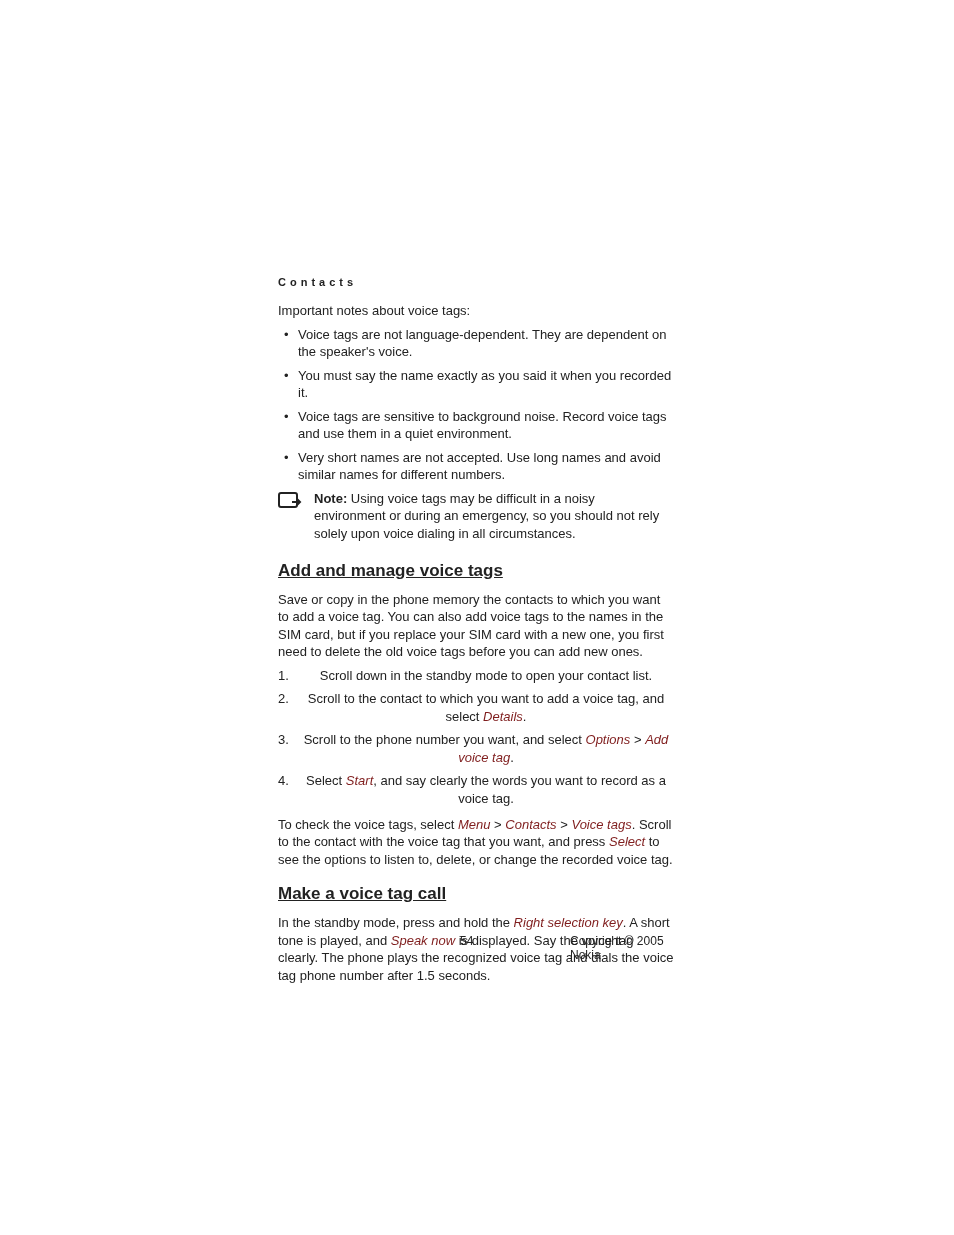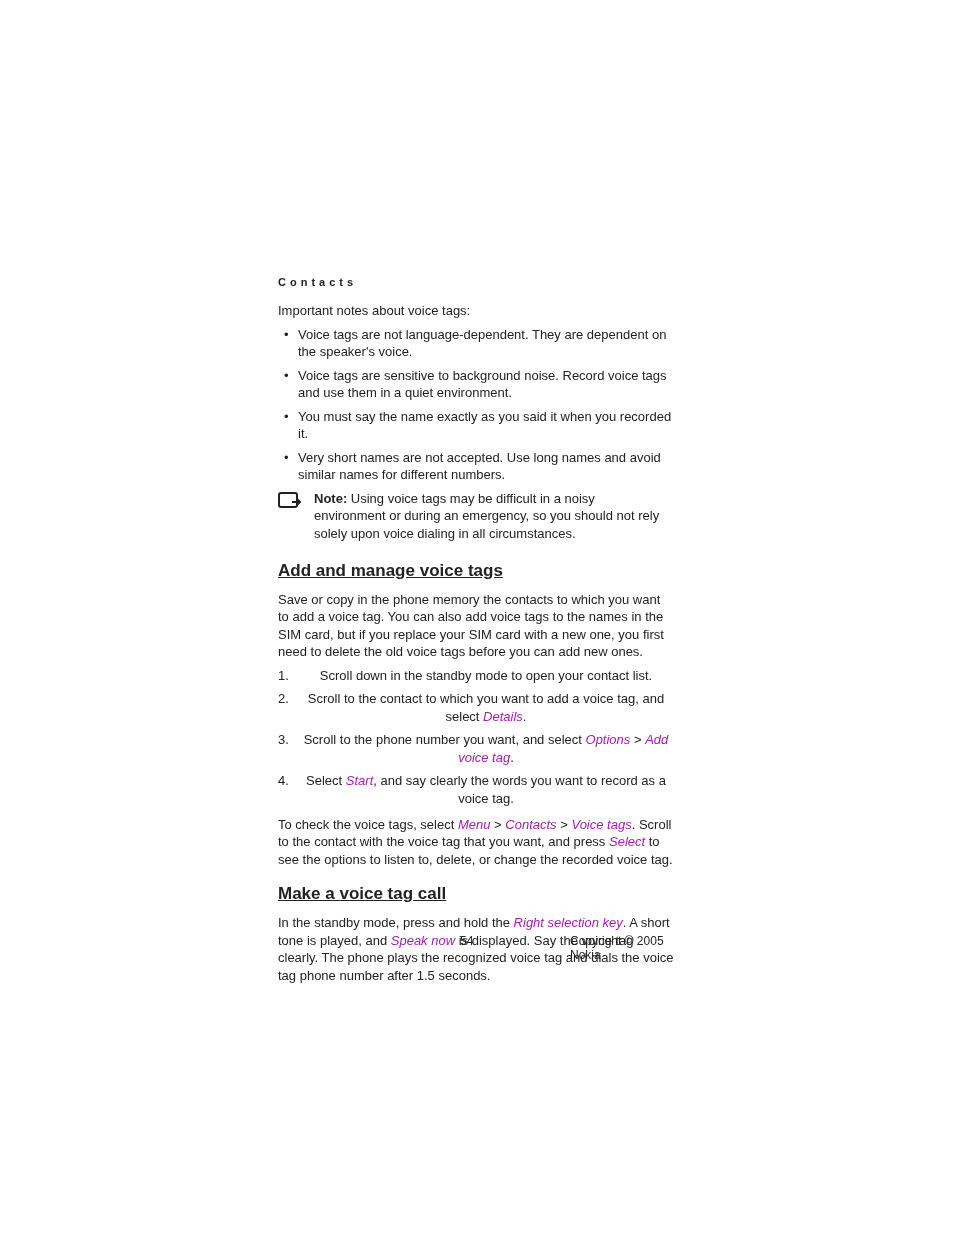--- a/index.html
+++ b/index.html
@@ -92,21 +92,21 @@
     content: counter(step) ".";
     position: absolute;
     left: 0;
     top: 0;
   }
   .ol .sub {
     display: block;
     margin-top: 4px;
   }
   .link {
-    color: #a21caf;
+    color: #7f1d1d;
     font-style: italic;
   }
   .inline-icon {
     display: inline-block;
     vertical-align: -3px;
     width: 16px;
     height: 14px;
   }
   .footer {
     position: absolute;
@@ -131,22 +131,22 @@
 <body>
 
 <div class="page">
 
   <div class="section-header">Contacts</div>
 
   <p class="body-text">Important notes about voice tags:</p>
 
   <ul class="ul">
     <li>Voice tags are not language-dependent. They are dependent on the speaker's voice.</li>
+    <li>You must say the name exactly as you said it when you recorded it.</li>
     <li>Voice tags are sensitive to background noise. Record voice tags and use them in a quiet environment.</li>
-    <li>You must say the name exactly as you said it when you recorded it.</li>
     <li>Very short names are not accepted. Use long names and avoid similar names for different numbers.</li>
   </ul>
 
   <div class="note-block">
     <div class="note-icon">
       <svg viewBox="0 0 24 20" width="24" height="20">
         <rect x="1" y="1" width="18" height="14" rx="2" ry="2" fill="none" stroke="#222" stroke-width="2"></rect>
         <path d="M14 10 L22 10 M19 7 L22 10 L19 13" fill="none" stroke="#222" stroke-width="2"></path>
       </svg>
     </div>

